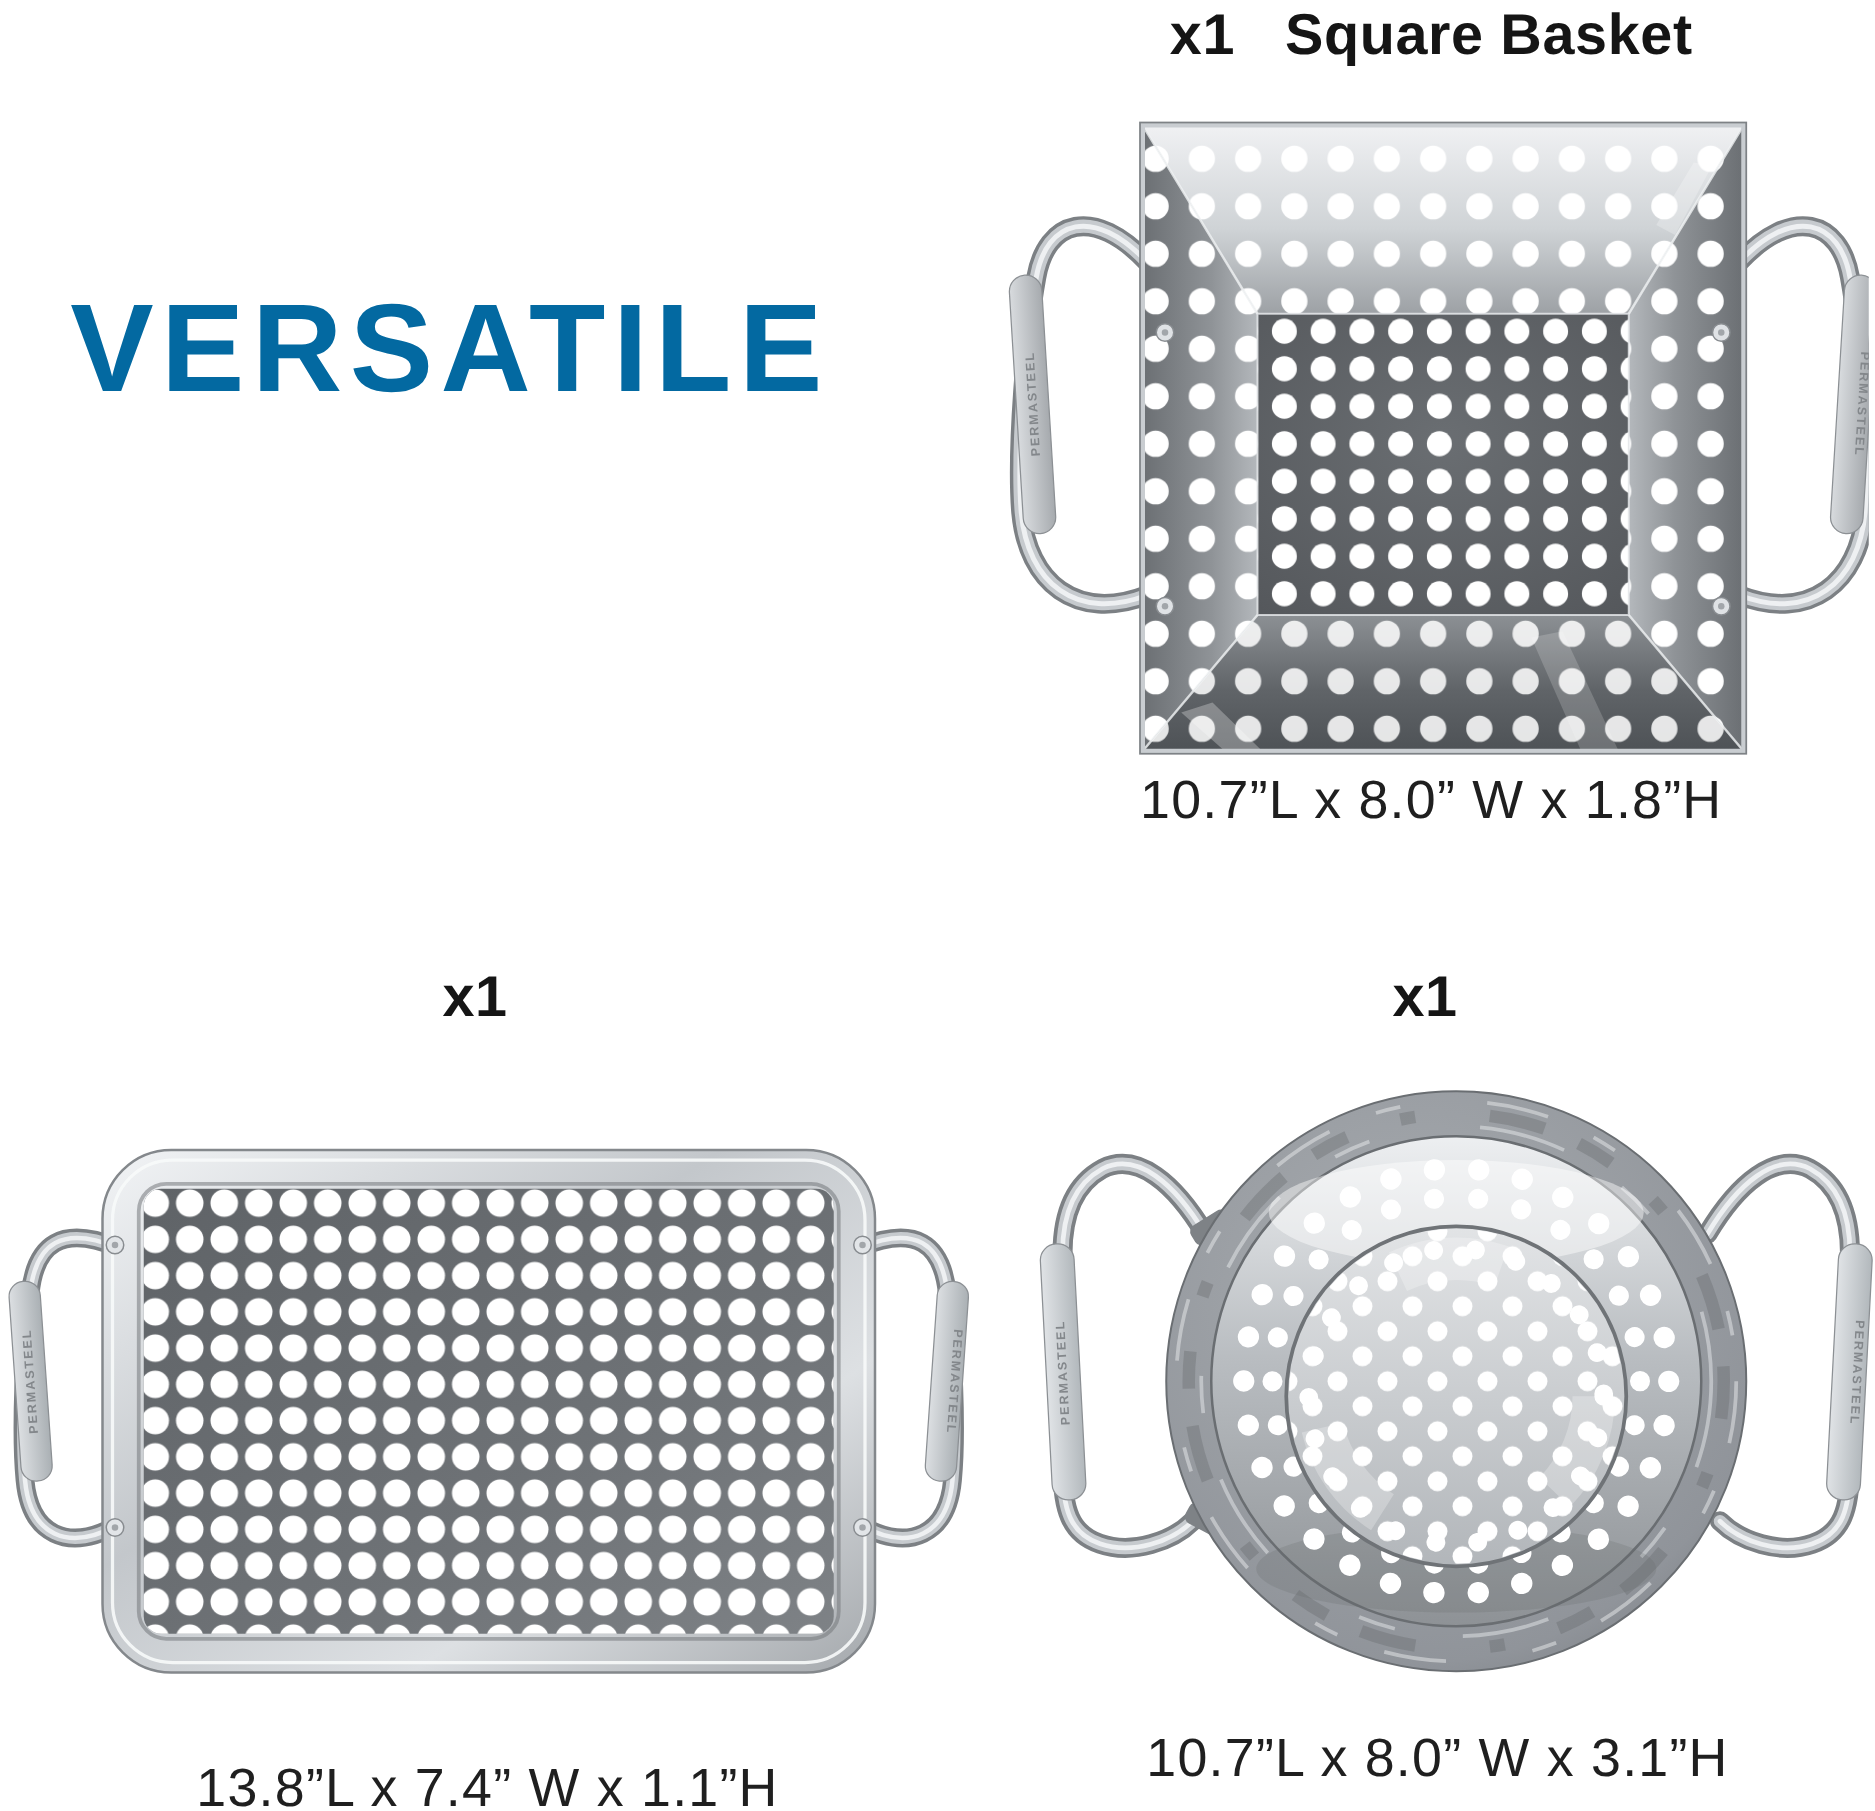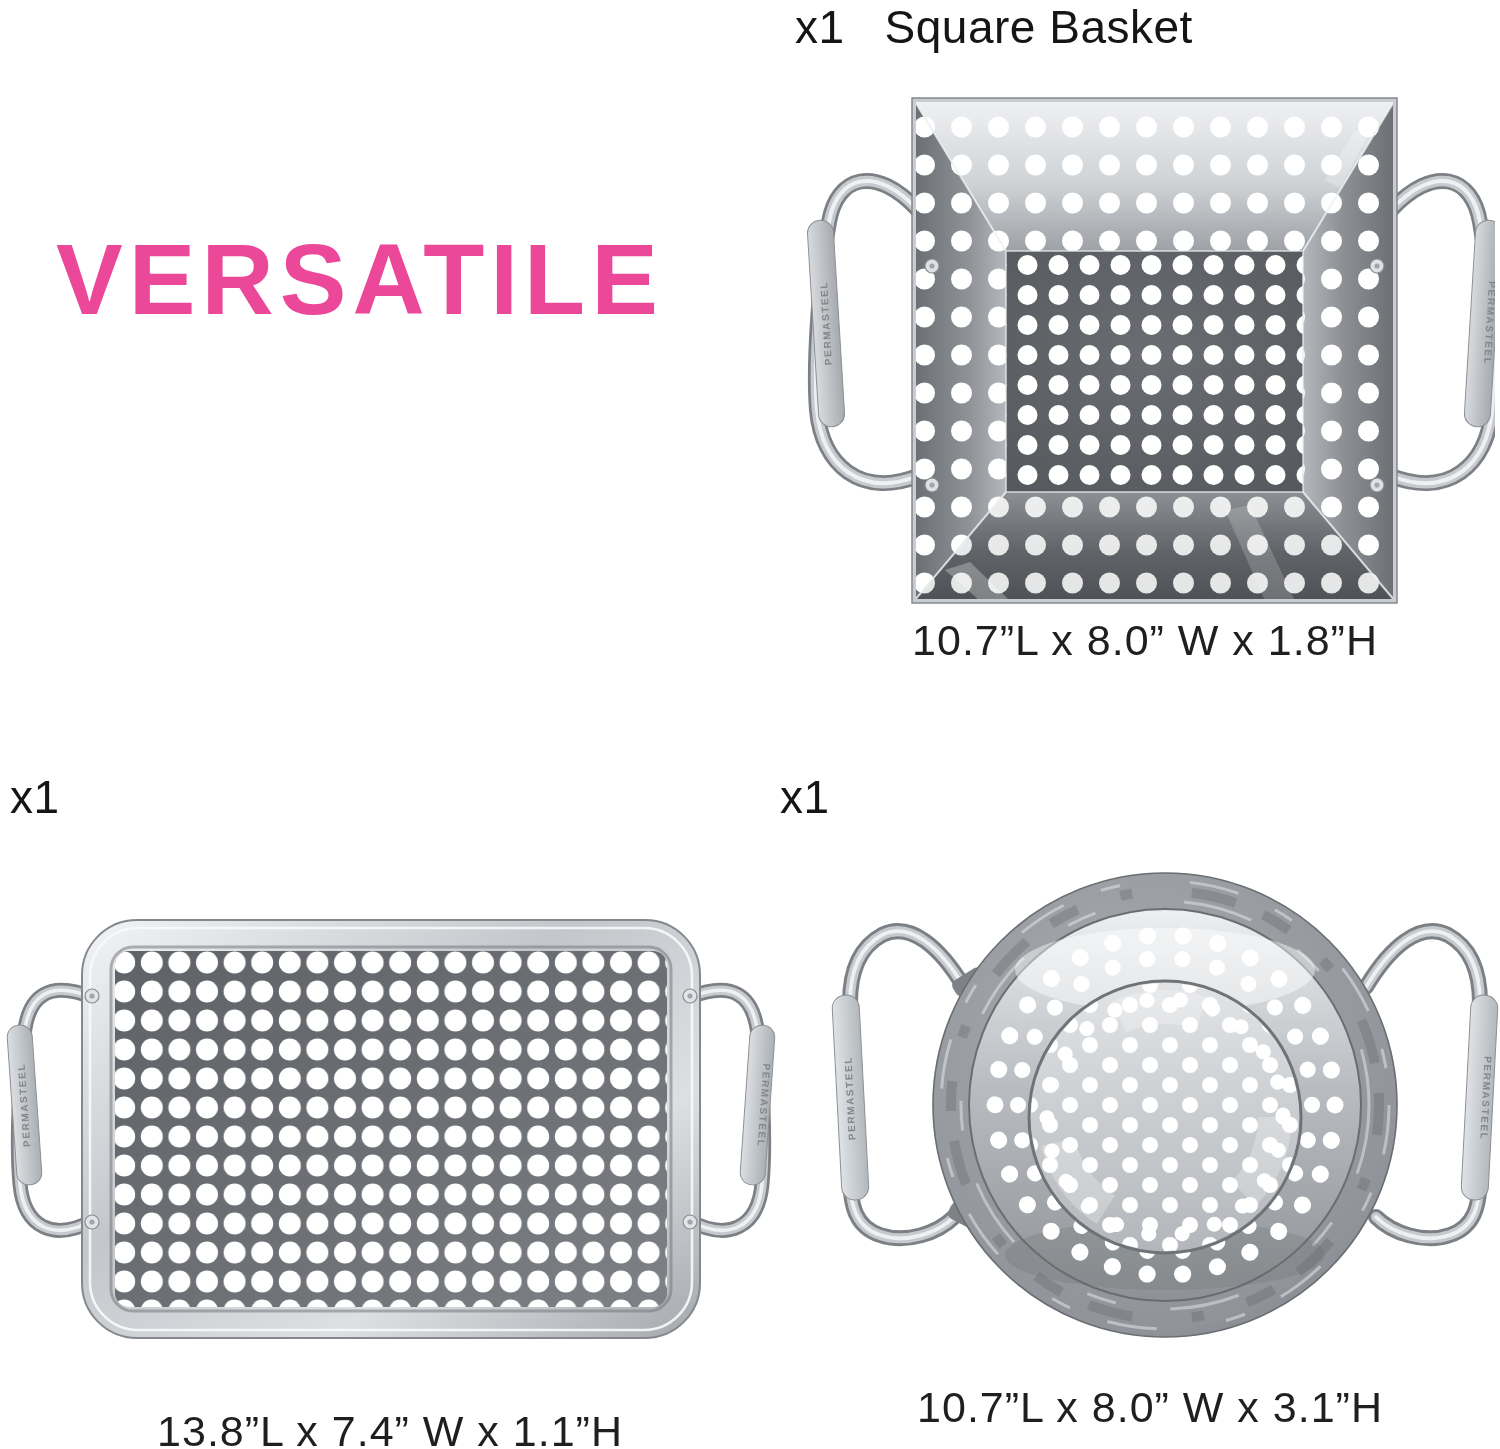--- a/index.html
+++ b/index.html
@@ -4,29 +4,29 @@
 <style>
   html,body{margin:0;padding:0;}
   body{
     width:1500px;height:1449px;position:relative;overflow:hidden;
     background:#ffffff;
     font-family:"Liberation Sans","DejaVu Sans",sans-serif;
     color:#1a1a1a;
   }
   .abs{position:absolute;}
   .heading{
-    display:flex;justify-content:flex-start;align-items:baseline;gap:40px;
-    font-weight:400;font-size:46px;letter-spacing:.5px;color:#151515;
+    display:flex;justify-content:center;align-items:baseline;gap:40px;
+    font-weight:700;font-size:46px;letter-spacing:.5px;color:#151515;
   }
   .dims{
     text-align:center;font-weight:400;font-size:43px;letter-spacing:1px;color:#1f1f1f;
   }
   .bigtitle{
     text-align:center;font-weight:700;font-size:100px;line-height:1.22;
-    letter-spacing:6px;color:#ec4899;
+    letter-spacing:6px;color:#0369a1;
   }
   .figure svg{display:block;width:100%;height:100%;}
   .grip-text{
     font-family:"Liberation Sans",sans-serif;font-size:10px;font-weight:700;
     letter-spacing:1.6px;fill:#83878b;
   }
 </style>
 </head>
 <body>
 

